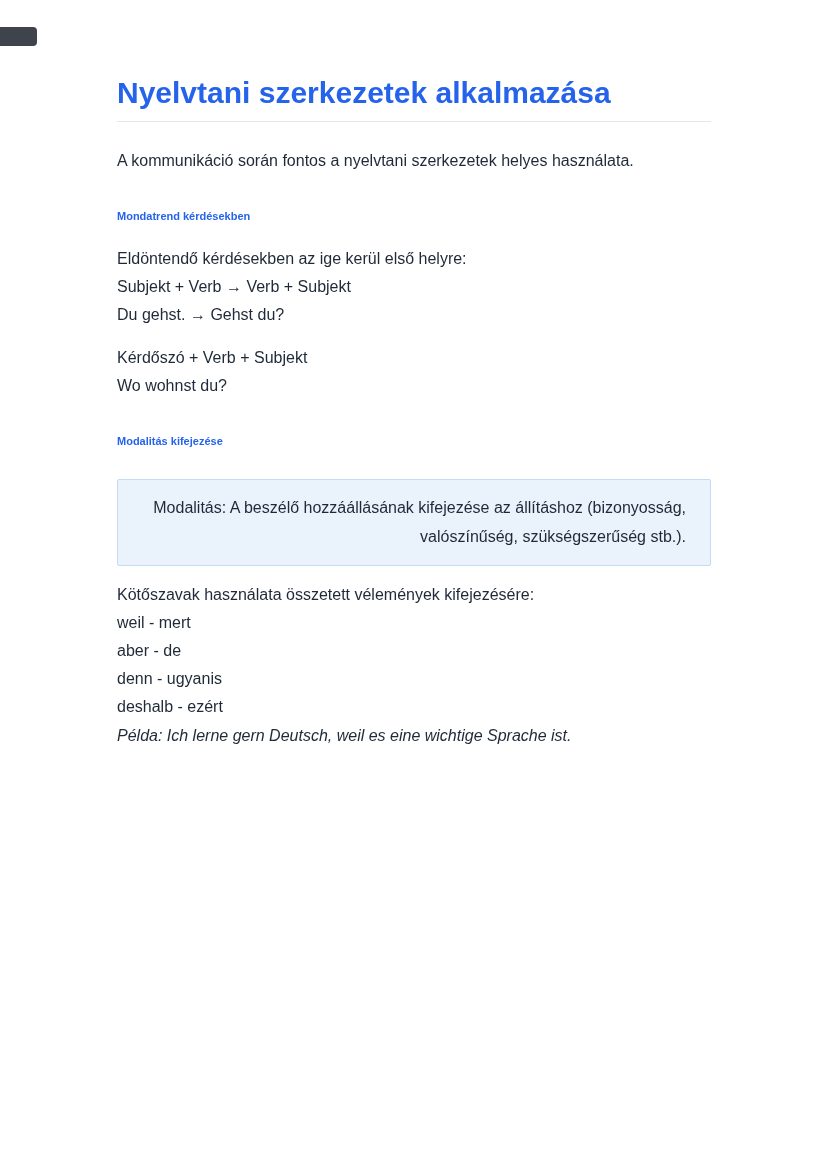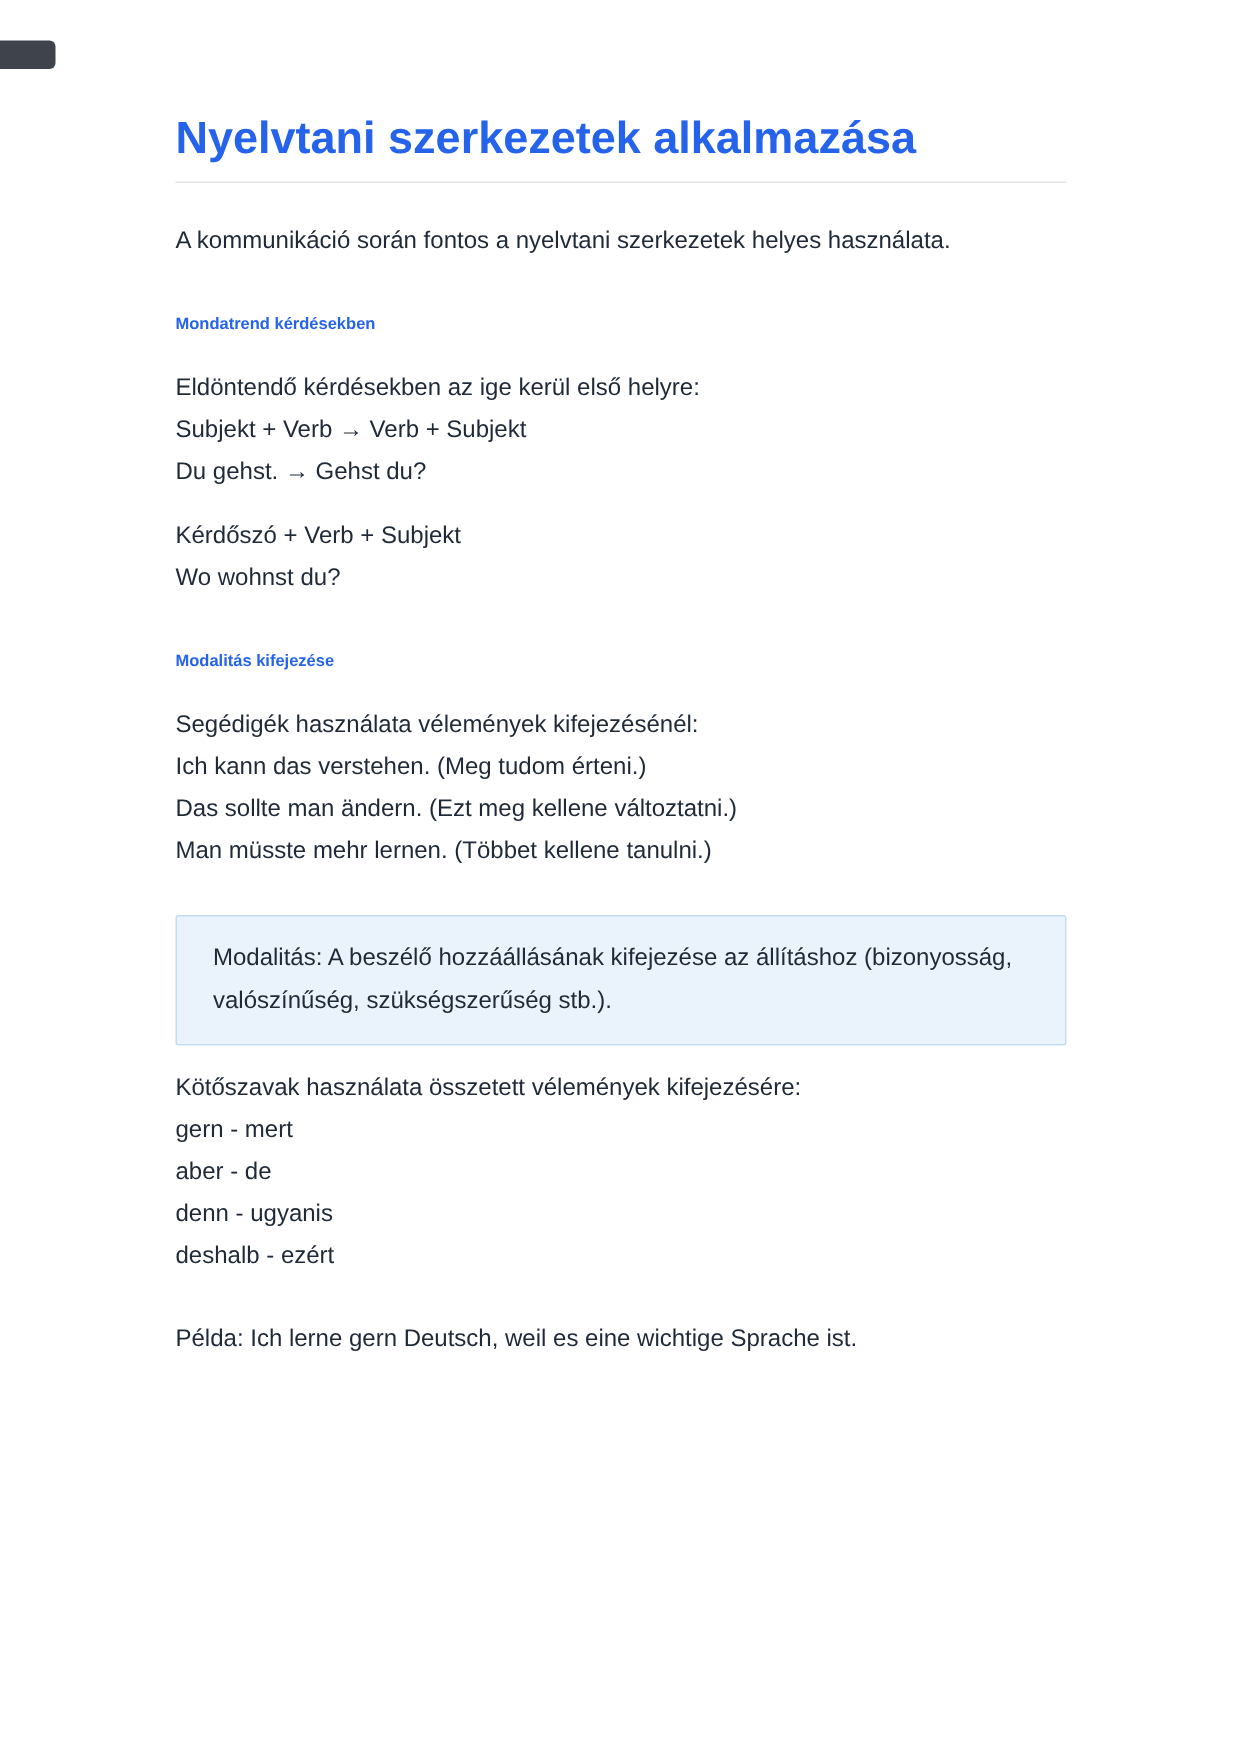--- a/index.html
+++ b/index.html
@@ -66,25 +66,27 @@
     display: block;
   }
   .callout {
     display: block;
     margin-top: 28px;
     background: var(--callout-bg, #eaf3fc);
     border: 1px solid var(--callout-border, #c3dcf2);
     border-radius: 2px;
     padding: 13px 24px 14px;
     line-height: 29px;
+    text-align: right;
   }
   .callout + .block {
   }
   .example {
-    margin-top: 27px;
+    margin-top: 1px;
+    font-style: italic;
   }
 </style>
 </head>
 <body>
 
 <div class="window-artifact"></div>
 
 <main class="page">
 
   <h1 class="page-title">Nyelvtani szerkezetek alkalmazása</h1>
@@ -101,34 +103,28 @@
     <span class="line">Du gehst. → Gehst du?</span>
   </p>
 
   <p class="block">
     <span class="line">Kérdőszó + Verb + Subjekt</span>
     <span class="line">Wo wohnst du?</span>
   </p>
 
   <h2 class="section-heading">Modalitás kifejezése</h2>
 
-  <p class="block">
-    <span class="line">Segédigék használata vélemények kifejezésénél:</span>
-    <span class="line">Ich kann das verstehen. (Meg tudom érteni.)</span>
-    <span class="line">Das sollte man ändern. (Ezt meg kellene változtatni.)</span>
-    <span class="line">Man müsste mehr lernen. (Többet kellene tanulni.)</span>
-  </p>
 
   <aside class="callout">
     <p class="callout-text">Modalitás: A beszélő hozzáállásának kifejezése az állításhoz (bizonyosság, valószínűség, szükségszerűség stb.).</p>
   </aside>
 
   <p class="block">
     <span class="line">Kötőszavak használata összetett vélemények kifejezésére:</span>
-    <span class="line">gern - mert</span>
+    <span class="line">weil - mert</span>
     <span class="line">aber - de</span>
     <span class="line">denn - ugyanis</span>
     <span class="line">deshalb - ezért</span>
   </p>
 
   <p class="block example">Példa: Ich lerne gern Deutsch, weil es eine wichtige Sprache ist.</p>
 
 </main>
 
 </body></html>

